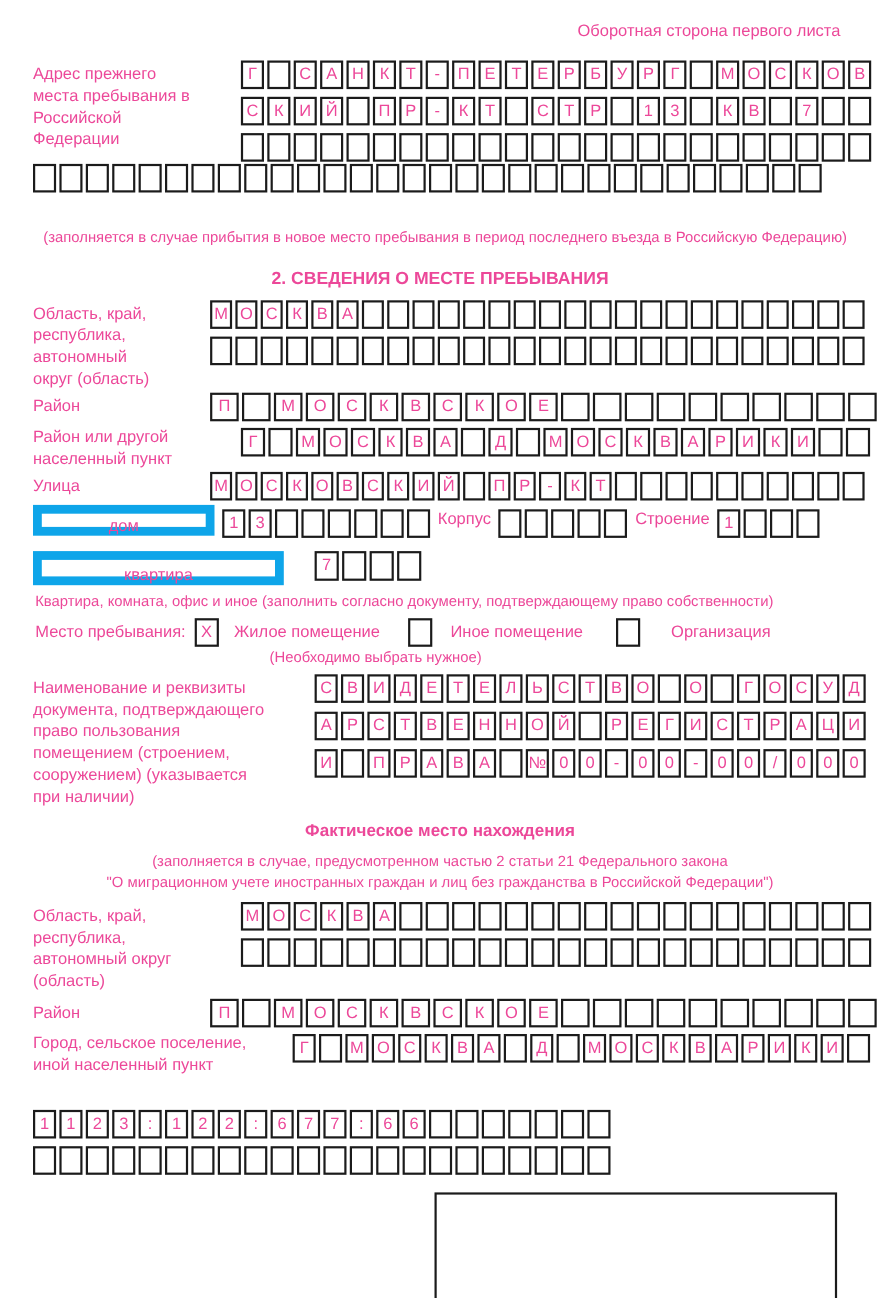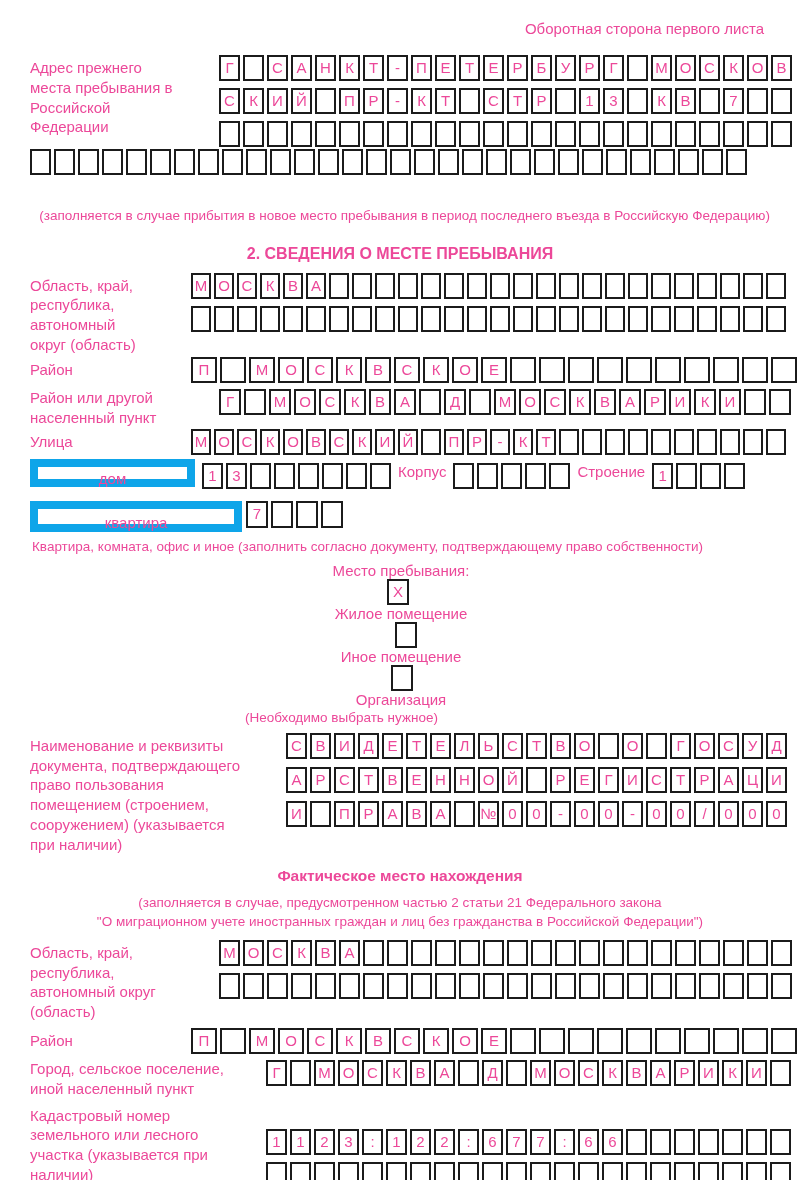--- a/index.html
+++ b/index.html
@@ -19,26 +19,26 @@
   .wide .cell{width:26px;}
   .mid .cell{width:22px;}
   .fullrow{margin:2px 0 4px 0;}
   .note{font-size:13.5px;line-height:1.3;margin:0 0 6px 2px;}
   .note.center{text-align:right;margin-bottom:8px;margin-top:32px;}
   .h2{font-size:16px;font-weight:bold;text-align:center;margin:20px 0 10px 0;}
   .h3{font-size:15.5px;font-weight:bold;text-align:center;margin:12px 0 8px 0;}
   .bigbox{display:inline-block;box-sizing:border-box;border:8px solid #0ea5e9;text-align:center;
           font-size:15px;vertical-align:top;background:#fff;}
   .dombox{width:165px;height:28px;line-height:24px;margin-right:7px;}
-  .kvbox{width:212px;height:31px;line-height:27px;margin-right:4px;}
+  .kvbox{width:228px;height:31px;line-height:27px;margin-right:28px;}
   .inline-label{font-size:15px;line-height:26px;margin:0 7px 0 4px;}
   .domline{margin:4px 0 5px 0;white-space:nowrap;}
   .kvline{margin:2px 0 6px 0;white-space:nowrap;}
   .kvline .cell{height:27px;line-height:22px;}
-  .mestoline{display:flex;align-items:center;margin:6px 0 2px 2px;font-size:15px;flex-direction:column;}
+  .mestoline{display:flex;align-items:center;margin:6px 0 2px 2px;font-size:15px;}
   .checkbox{display:inline-block;box-sizing:border-box;width:22px;height:26px;border:2px solid #1b1b1b;
             text-align:center;line-height:21px;font-size:15px;vertical-align:middle;flex:none;}
   .mesto-note{font-size:13.5px;margin:2px 0 8px 215px;}
   .doc .cellrow{margin-bottom:8px;}
   .factnote{font-size:13.5px;text-align:center;line-height:1.45;margin-bottom:8px;}
   .stampwrap{width:384px;margin-left:auto;margin-top:16px;}
   .stampbox{width:362px;height:170px;border:2px solid #1b1b1b;margin:0 auto 8px auto;background:#fff;}
 </style>
 </head>
 <body>
@@ -130,21 +130,20 @@
     <div class="flabel w120">Район</div>
     <div class="cellrow wide"><span class="cell">П</span><span class="cell"> </span><span class="cell">М</span><span class="cell">О</span><span class="cell">С</span><span class="cell">К</span><span class="cell">В</span><span class="cell">С</span><span class="cell">К</span><span class="cell">О</span><span class="cell">Е</span><span class="cell"> </span><span class="cell"> </span><span class="cell"> </span><span class="cell"> </span><span class="cell"> </span><span class="cell"> </span><span class="cell"> </span><span class="cell"> </span><span class="cell"> </span><span class="cell"> </span></div>
   </div>
 
   <div class="frow">
     <div class="flabel w195">Город, сельское поселение, иной населенный пункт</div>
     <div class="cellrow" style="margin-top:4px"><span class="cell">Г</span><span class="cell"> </span><span class="cell">М</span><span class="cell">О</span><span class="cell">С</span><span class="cell">К</span><span class="cell">В</span><span class="cell">А</span><span class="cell"> </span><span class="cell">Д</span><span class="cell"> </span><span class="cell">М</span><span class="cell">О</span><span class="cell">С</span><span class="cell">К</span><span class="cell">В</span><span class="cell">А</span><span class="cell">Р</span><span class="cell">И</span><span class="cell">К</span><span class="cell">И</span><span class="cell"> </span></div>
   </div>
 
   <div class="frow" style="margin-top:4px">
-    <div class="flabel w195">Кадастровый номер земельного или лесного участка (указывается при наличии)</div>
     <div class="cellcol" style="padding-top:26px">
       <div class="cellrow"><span class="cell">1</span><span class="cell">1</span><span class="cell">2</span><span class="cell">3</span><span class="cell">:</span><span class="cell">1</span><span class="cell">2</span><span class="cell">2</span><span class="cell">:</span><span class="cell">6</span><span class="cell">7</span><span class="cell">7</span><span class="cell">:</span><span class="cell">6</span><span class="cell">6</span><span class="cell"> </span><span class="cell"> </span><span class="cell"> </span><span class="cell"> </span><span class="cell"> </span><span class="cell"> </span><span class="cell"> </span></div>
       <div class="cellrow"><span class="cell"> </span><span class="cell"> </span><span class="cell"> </span><span class="cell"> </span><span class="cell"> </span><span class="cell"> </span><span class="cell"> </span><span class="cell"> </span><span class="cell"> </span><span class="cell"> </span><span class="cell"> </span><span class="cell"> </span><span class="cell"> </span><span class="cell"> </span><span class="cell"> </span><span class="cell"> </span><span class="cell"> </span><span class="cell"> </span><span class="cell"> </span><span class="cell"> </span><span class="cell"> </span><span class="cell"> </span></div>
     </div>
   </div>
 
   <div class="stampwrap">
     <div class="stampbox"></div>
 
   </div>

